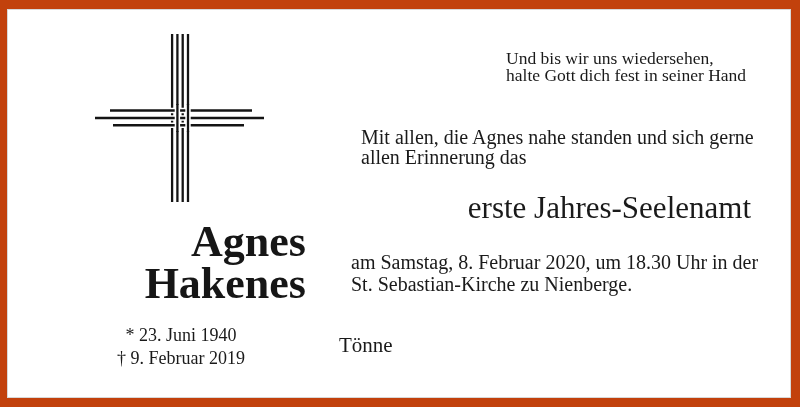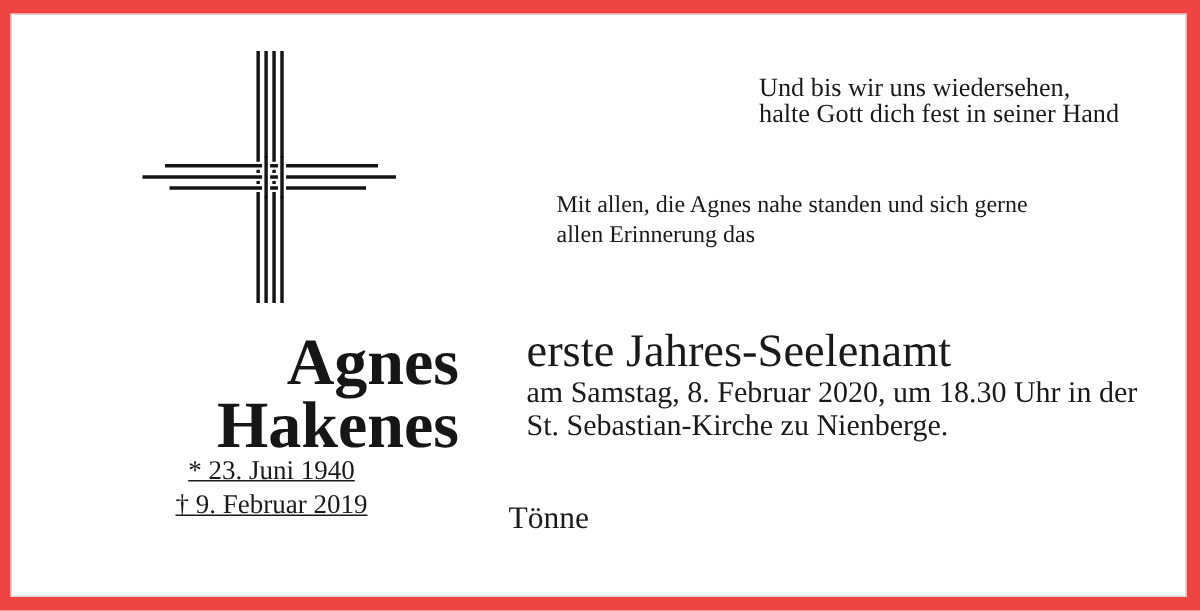--- a/index.html
+++ b/index.html
@@ -4,21 +4,21 @@
 <style>
   html, body { margin: 0; padding: 0; }
   body {
     width: 800px; height: 407px;
     font-family: "Liberation Serif", "DejaVu Serif", serif;
     background: #ffffff;
   }
   .frame {
     position: relative;
     width: 800px; height: 407px;
-    background: #ef4444;
+    background: #c2410c;
     overflow: hidden;
   }
   .card {
     position: absolute;
     left: 7px; top: 9px;
     width: 784px; height: 389px;
     background: #ffffff;
     box-shadow: inset 0 0 0 1px #d8d8d8;
   }
   .layer { position: absolute; color: #1a1a1a; }
@@ -32,36 +32,35 @@
   }
 
   .name {
     left: 56px; top: 221px; width: 250px;
     font-size: 44px; line-height: 42px;
     font-weight: bold; text-align: right;
     color: #161616;
   }
 
   .dates {
-    left: 56px; top: 302px; width: 250px;
+    left: 56px; top: 324px; width: 250px;
     font-size: 18px; line-height: 22.5px;
     text-align: center;
-    text-decoration: underline;
   }
 
   .body-text {
-    left: 371px; top: 127px; width: 420px;
-    font-size: 16px; line-height: 20px;
+    left: 361px; top: 127px; width: 420px;
+    font-size: 20px; line-height: 20px;
     white-space: nowrap;
   }
 
   .service-title {
-    left: 351px; top: 218px; width: 400px;
+    left: 351px; top: 192px; width: 400px;
     font-size: 31px; line-height: 32px;
-    text-align: left; white-space: nowrap;
+    text-align: right; white-space: nowrap;
   }
 
   .service-details {
     left: 351px; top: 252px; width: 420px;
     font-size: 20px; line-height: 21.5px;
     white-space: nowrap;
   }
 
   .signature {
     left: 339px; top: 334px;

